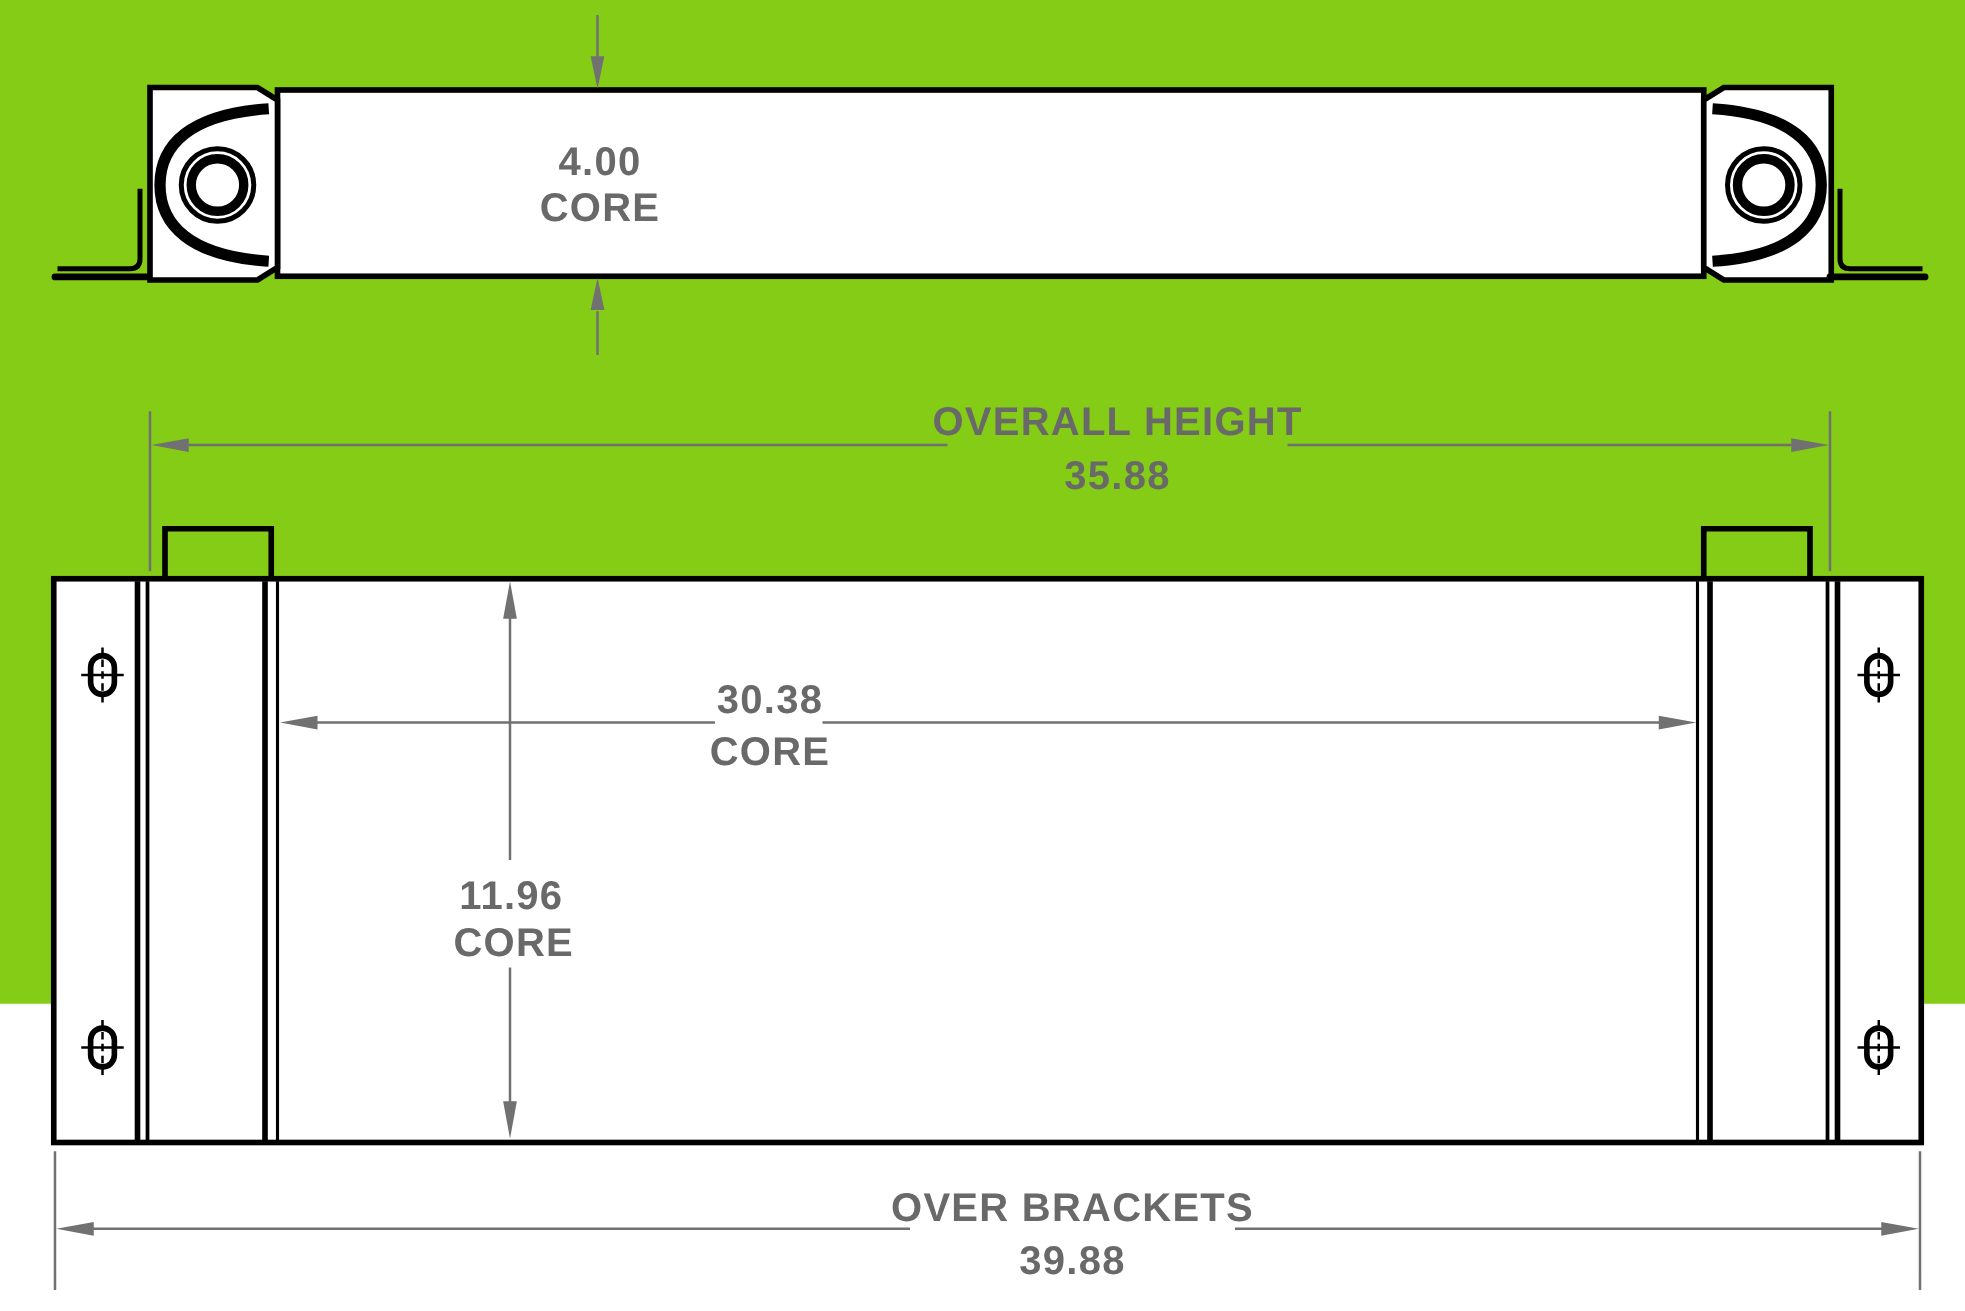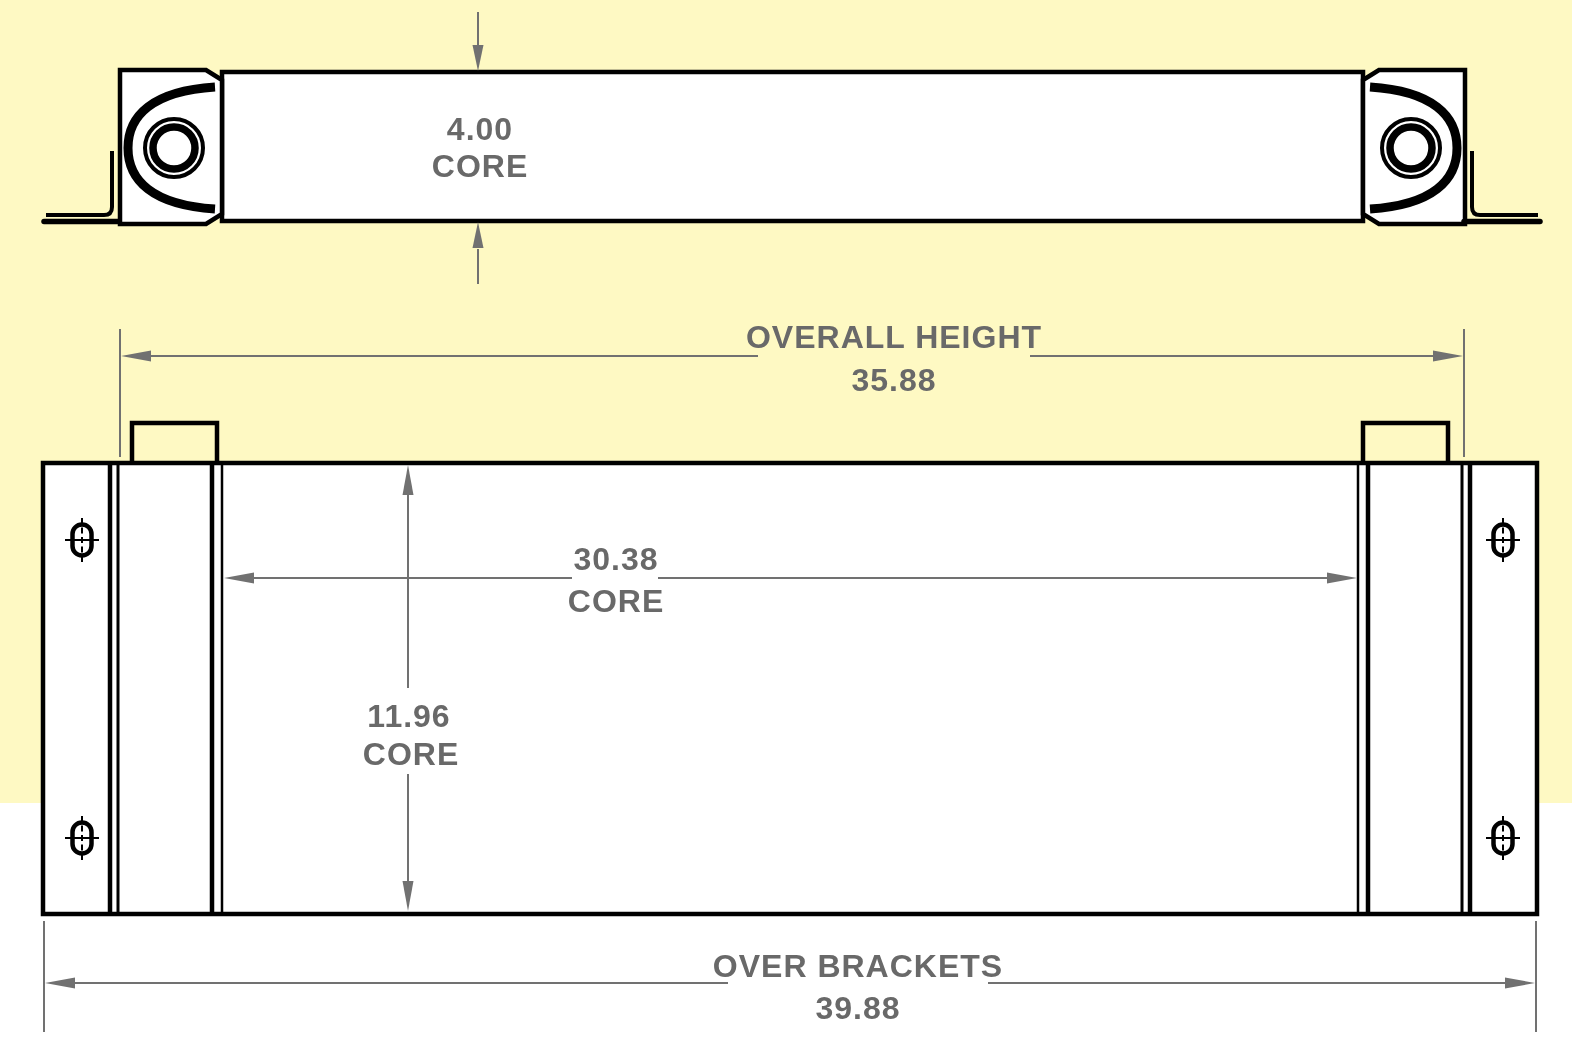--- a/index.html
+++ b/index.html
@@ -7,21 +7,21 @@
     padding: 0;
     background: #ffffff;
     width: 1572px;
     height: 1049px;
     overflow: hidden;
   }
   .drawing-wrap {
     width: 1572px;
     height: 803px;
     position: relative;
-    background: #fef9c3;
+    background: #84cc16;
   }
   svg {
     display: block;
   }
   .dim-text {
     font-family: "Liberation Sans", "DejaVu Sans", sans-serif;
     font-weight: bold;
     font-size: 32px;
     letter-spacing: 1px;
     fill: #696969;

